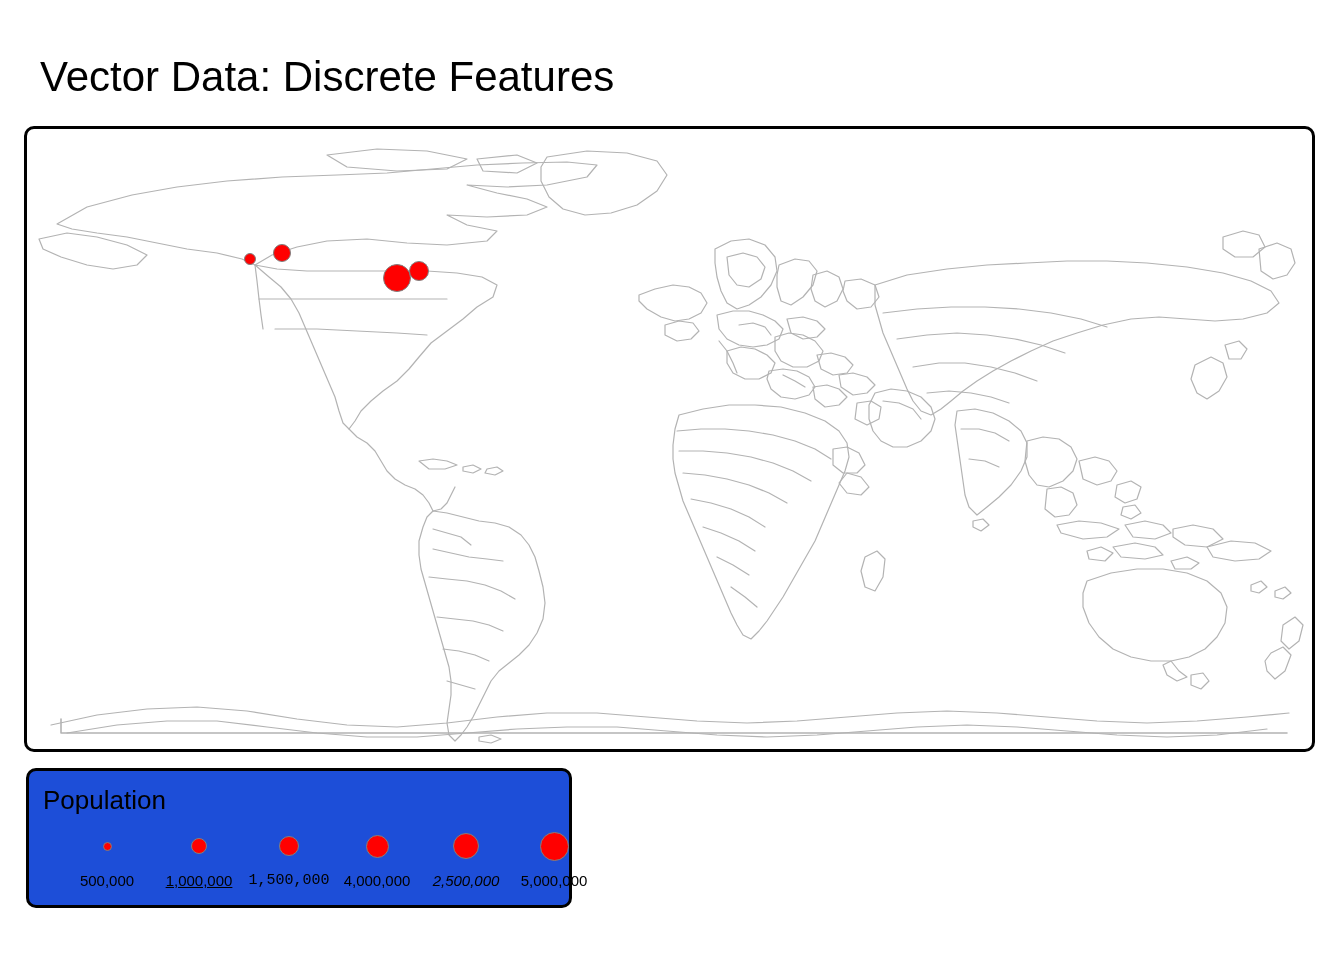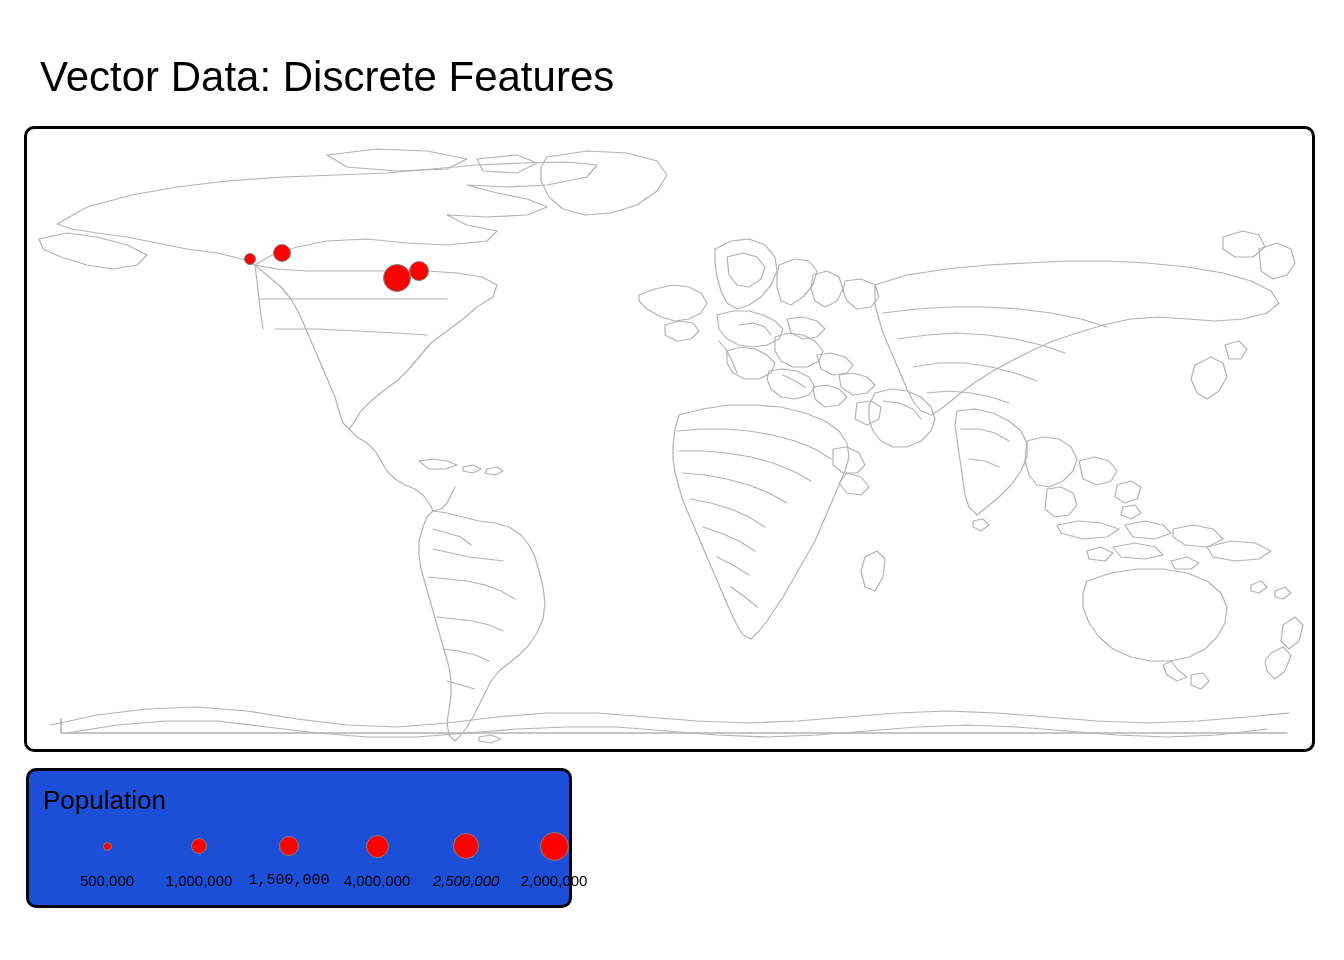--- a/index.html
+++ b/index.html
@@ -299,19 +299,19 @@
   <div id="legend-symbols">
       <div class="legend-symbol" style="width: 9px; height: 9px; left: 73.5px; top: 18.5px; background: rgb(255, 0, 0); border: 1.5px solid rgb(128, 128, 128);"></div>
       <div class="legend-symbol" style="width: 16px; height: 16px; left: 162px; top: 15px; background: rgb(255, 0, 0); border: 1.5px solid rgb(128, 128, 128);"></div>
       <div class="legend-symbol" style="width: 20px; height: 20px; left: 250px; top: 13px; background: rgb(255, 0, 0); border: 1.5px solid rgb(128, 128, 128);"></div>
       <div class="legend-symbol" style="width: 23px; height: 23px; left: 336.5px; top: 11.5px; background: rgb(255, 0, 0); border: 1.5px solid rgb(128, 128, 128);"></div>
       <div class="legend-symbol" style="width: 26px; height: 26px; left: 424px; top: 10px; background: rgb(255, 0, 0); border: 1.5px solid rgb(128, 128, 128);"></div>
       <div class="legend-symbol" style="width: 29px; height: 29px; left: 510.5px; top: 8.5px; background: rgb(255, 0, 0); border: 1.5px solid rgb(128, 128, 128);"></div>
     </div>
   <div id="legend-labels">
       <div class="legend-label" style="left: 78px;">500,000</div>
-      <div class="legend-label" style="left: 170px;">1,000,000</div>
+      <div class="legend-label" style="left: 170px; text-decoration: underline;">1,000,000</div>
       <div class="legend-label" style="left: 260px; font-family: Liberation Mono, monospace;">1,500,000</div>
       <div class="legend-label" style="left: 348px;">4,000,000</div>
       <div class="legend-label" style="left: 437px; font-style: italic;">2,500,000</div>
-      <div class="legend-label" style="left: 525px;">2,000,000</div>
+      <div class="legend-label" style="left: 525px;">5,000,000</div>
     </div>
 </div>
 
 </body></html>

